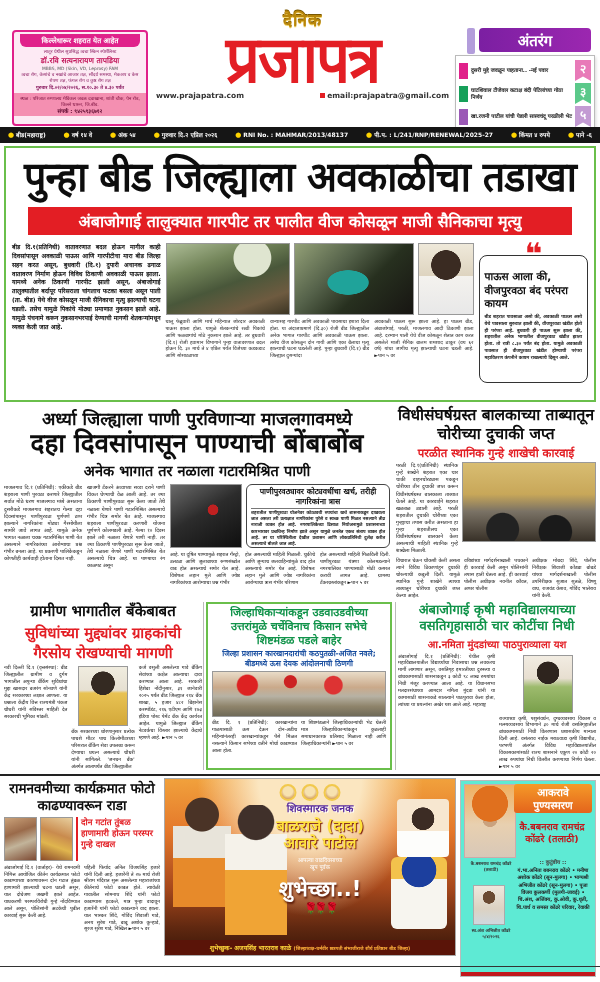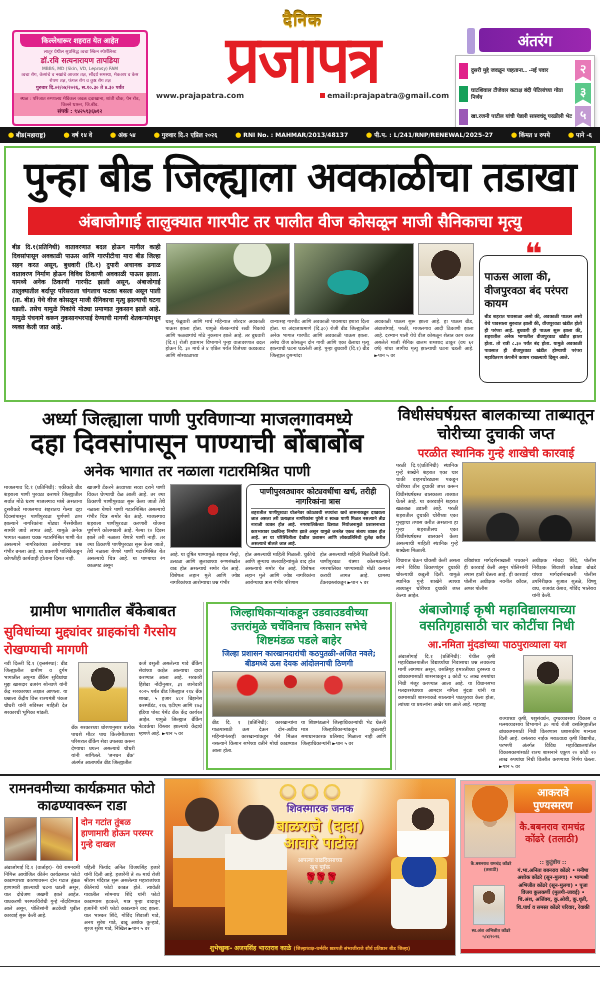--- a/index.html
+++ b/index.html
@@ -80,21 +80,21 @@
   .b-row { display:flex; gap:4px; }
   .b-col { width:62px; font-size:5px; line-height:1.42; text-align:justify; }
   .ph-bikes { flex:1; height:80px; background:radial-gradient(circle at 30% 85%, #222 0 14%, transparent 15%), radial-gradient(circle at 70% 88%, #1a1a1a 0 14%, transparent 15%), linear-gradient(180deg,#d8bd72 0%,#c8a759 40%,#7a7265 62%,#383128 100%); }
   .b-caps { display:flex; gap:4px; margin-top:3px; }
   .b-cap { flex:1; font-size:4.9px; line-height:1.4; text-align:justify; }
 
   
   .band3 { left:0; top:602px; width:600px; height:172px; }
   .bank { position:absolute; left:4px; top:0; width:198px; }
   .k-h { font-size:15px; font-weight:900; text-align:center; line-height:1.2; color:#0d0d0d; }
-  .k-sub { color:#e31e24; font-size:13px; font-weight:900; margin:2px 0; }
+  .k-sub { color:#e31e24; font-size:15px; font-weight:900; text-align:center; margin:2px 0; }
   .k-row { display:flex; gap:4px; }
   .k-col { flex:1; font-size:4.9px; line-height:1.42; text-align:justify; }
   .ph-manyellow { width:50px; height:60px; background:radial-gradient(circle at 50% 28%, #342a22 0 24%, transparent 25%), linear-gradient(180deg,#f0ecdf 0%,#e6e0d2 40%,#e8c253 45%,#d3a83a 100%); margin:2px auto; }
   .kisan { position:absolute; left:206px; top:0; width:186px; border:2px solid #6abf4b; padding:2px 4px; height:168px; }
   .g-h { color:#11934a; font-size:11px; font-weight:900; text-align:center; line-height:1.25; }
   .g-sub { color:#1a4fa0; font-size:7.6px; font-weight:900; text-align:center; line-height:1.3; margin:2px 0; }
   .ph-protest { width:100%; height:46px; border:1px solid #999; background:radial-gradient(circle at 20% 30%, #d22 0 7%, transparent 8%), radial-gradient(circle at 45% 22%, #c22 0 6%, transparent 7%), radial-gradient(circle at 70% 30%, #d33 0 7%, transparent 8%), linear-gradient(180deg,#e9dcc8 0%,#caa98a 35%,#b7b2a4 55%,#8f846b 78%,#6f6a58 100%); }
   .g-body { display:flex; gap:4px; margin-top:2px; }
   .g-col { flex:1; font-size:4.9px; line-height:1.42; text-align:justify; }
   .college { position:absolute; left:398px; top:0; width:198px; }
@@ -129,21 +129,21 @@
   .bd-fig-4 { right:8px; bottom:26px; width:56px; height:72px; background:radial-gradient(circle at 50% 18%, #1c3f9e 0 26%, transparent 27%), linear-gradient(180deg,#f3c24c 0 30%, #f7f5ef 30% 100%); border-radius:6px; }
   .bd-c { position:absolute; left:90px; top:22px; width:130px; text-align:center; }
   .bd-line1 { color:#5a2d9e; font-size:10.5px; font-weight:900; text-shadow:1px 1px 0 #fff; }
   .bd-name { color:#ffe23c; font-size:15px; font-weight:900; line-height:1.15; text-shadow:1px 1px 1px #7a1a0a; margin-top:3px; }
   .bd-small { color:#fff; font-size:5.5px; margin-top:4px; line-height:1.4; }
   .bd-wish { color:#fff; font-size:21px; font-weight:900; text-shadow:1px 2px 2px #5a1a08; margin-top:2px; }
   .bd-roses { font-size:11px; letter-spacing:-3px; }
   .bd-foot { position:absolute; left:0; bottom:0; width:100%; background:#5a1408; color:#ffd83c; font-size:6.2px; font-weight:bold; text-align:center; padding:3px 2px; }
   .bd-foot small { color:#ffb03c; font-size:4.8px; font-weight:bold; }
 
-  .obit { position:absolute; left:460px; top:2px; width:136px; height:174px; border:1px solid #bbb; background:#fca5a5; overflow:hidden; }
+  .obit { position:absolute; left:460px; top:2px; width:136px; height:197px; border:1px solid #bbb; background:#5eead4; overflow:hidden; }
   .ob-band { position:absolute; right:3px; top:3px; width:78px; background:linear-gradient(180deg,#f59a28,#e4641c); color:#fff; font-weight:900; font-size:10.5px; text-align:center; border-radius:3px; padding:2px 0; line-height:1.2; }
   .ph-turban { position:absolute; left:3px; top:3px; width:52px; height:74px; background:radial-gradient(circle at 50% 26%, #e0701e 0 30%, transparent 31%), radial-gradient(circle at 50% 48%, #caa27e 0 16%, transparent 17%), linear-gradient(180deg,#f0b060 0%,#e8d0b0 55%,#d8c8b8 100%); border:1px solid #caa; }
   .ob-name { position:absolute; right:3px; top:40px; width:80px; color:#c2181c; font-weight:900; font-size:9.5px; text-align:center; line-height:1.25; }
   .ob-capt { position:absolute; left:3px; top:80px; width:54px; font-size:4.4px; font-weight:bold; color:#333; text-align:center; line-height:1.25; }
   .ph-child { position:absolute; left:12px; top:104px; width:32px; height:40px; border:1px solid #aaa; background:radial-gradient(circle at 50% 30%, #6a4a32 0 20%, transparent 21%), linear-gradient(180deg,#eee8dd 0%,#dcd2c2 60%,#cfd8df 100%); }
   .ob-capt2 { position:absolute; left:2px; top:146px; width:56px; font-size:4.4px; font-weight:bold; color:#333; text-align:center; }
   .ob-fam { position:absolute; right:2px; top:78px; width:80px; font-size:5.1px; font-weight:bold; color:#222; text-align:center; line-height:1.45; }
   .ob-fam .fl-h { font-size:5.4px; color:#444; }
   .ob-rule { position:absolute; left:0; bottom:0; width:100%; height:4px; background:#c2181c; }
 
@@ -339,20 +339,21 @@
       <div class="bd-fig bd-fig-3"></div>
       <div class="bd-fig bd-fig-4"></div>
       <div class="bd-c">
         <div class="bd-line1">शिवस्मारक जनक</div>
         <div class="bd-name">
           <span>बाळराजे (दादा)</span><br><span>आवारे पाटील</span>
         </div>
         <div class="bd-small">
           <span>आपल्या वाढदिवसाच्या</span><br><span>खूप पूर्वक</span>
         </div>
+        <div class="bd-wish">शुभेच्छा..!</div>
         <div class="bd-roses">🌹🌹🌹</div>
       </div>
       <div class="bd-foot">
         <span>शुभेच्छुक- अजयसिंह भारतराव काळे</span> <small>(जिल्हाध्यक्ष-धर्मवीर छत्रपती संभाजीराजे शौर्य प्रतिष्ठान बीड जिल्हा)</small>
       </div>
     </div>
 
     <div class="obit">
       <div class="ph-turban"></div>
       <div class="ob-band">

